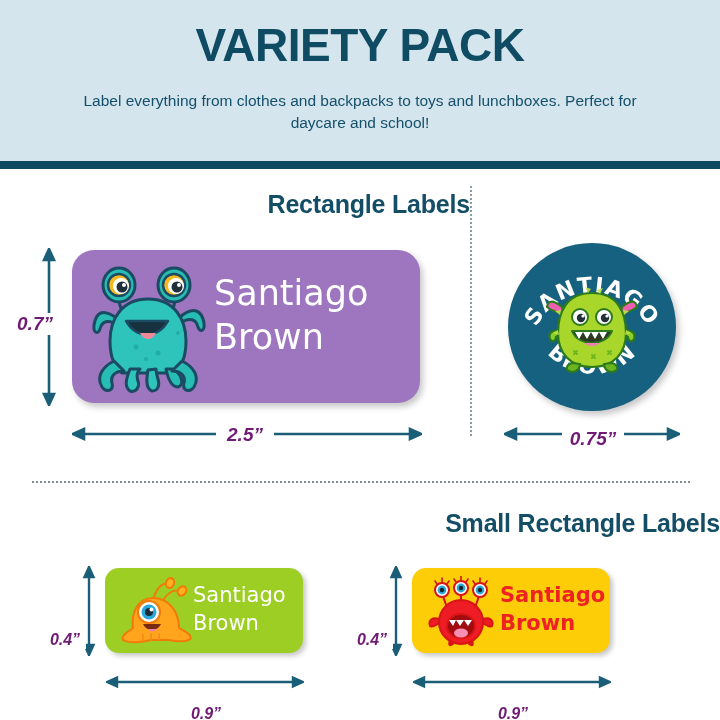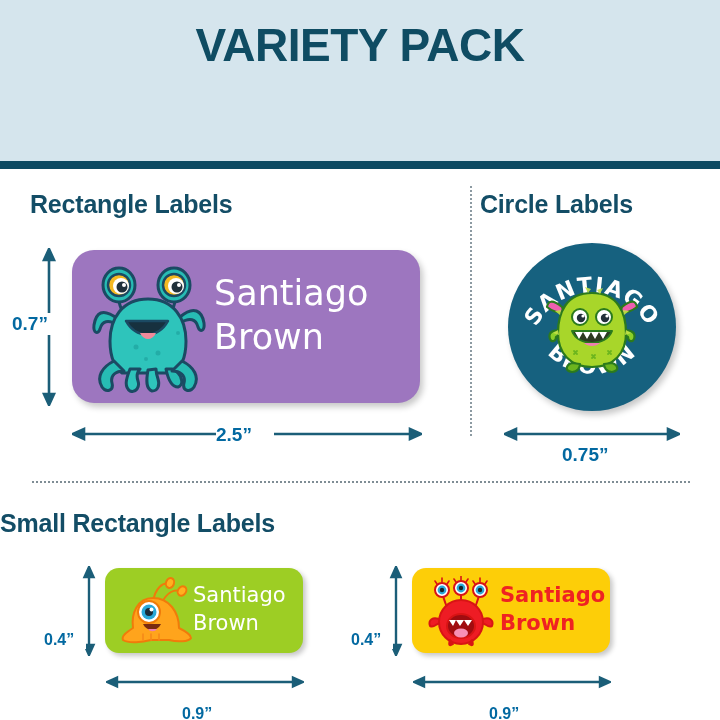--- a/index.html
+++ b/index.html
@@ -39,21 +39,21 @@
     position:absolute;left:0;top:161px;width:720px;height:8px;
     background:#0d4a62;
   }
 
   
   .sec-title{
     position:absolute;
     font-size:25px;
     font-weight:bold;
     color:#134d66;
-    text-align:left;
+    text-align:right;
     letter-spacing:-0.2px;
   }
   #title-rect{left:30px;top:190px;width:440px;}
   #title-circ{left:480px;top:190px;width:230px;}
   #title-small{left:0px;top:509px;width:720px;}
 
   
   .v-divider{
     position:absolute;left:470px;top:186px;width:0;height:250px;
     border-left:2px dotted #8c9aa2;
@@ -106,41 +106,43 @@
     font-size:21px;line-height:1.35;
     font-family:"DejaVu Sans", sans-serif;
   }
   #name-green{color:#ffffff;}
   #name-yellow{color:#ef2222;font-weight:bold;}
   .small-name span{display:block;}
 
   
   .dim-text{
     position:absolute;
-    color:#0369a1;
+    color:#701a75;
     font-weight:bold;
     font-size:19px;
     background:#ffffff;
+    text-align:center;
+    font-style:italic;
   }
   .dim-text.small{font-size:16px;margin-top:32px;}
   .arrow-svg{position:absolute;}
   svg{display:block;}
 </style>
 </head>
 <body>
 
 <div id="page">
 
   <div class="header">
     <div class="header-title">VARIETY PACK</div>
+    <div class="header-sub">Label everything from clothes and backpacks to toys and lunchboxes. Perfect for daycare and school!</div>
   </div>
   <div class="header-rule"></div>
 
   <div class="sec-title" id="title-rect">Rectangle Labels</div>
-  <div class="sec-title" id="title-circ">Circle Labels</div>
 
   <div class="v-divider"></div>
 
   <div class="label-rect">
 
     <svg class="monster" width="120" height="130" viewBox="0 0 120 130" style="position:absolute;left:16px;top:13px;">
       <g stroke="#1b4a63" stroke-width="3" stroke-linecap="round" stroke-linejoin="round">
 
         <path d="M30 56 C14 44 8 50 6 62 C5 70 10 72 12 66 C14 58 20 56 30 62 Z" fill="#27bcb4"></path>
         <path d="M92 54 C106 42 114 48 116 60 C117 68 112 70 110 64 C108 56 102 54 92 60 Z" fill="#27bcb4"></path>
@@ -258,21 +260,21 @@
     </svg>
   </div>
 
   <svg class="arrow-svg" style="left:504px;top:425px;" width="176" height="18">
     <g stroke="#1b5e78" stroke-width="2.6" fill="#1b5e78">
       <line x1="10" y1="9" x2="166" y2="9"></line>
       <polygon points="1,9 12,4 12,14"></polygon>
       <polygon points="175,9 164,4 164,14"></polygon>
     </g>
   </svg>
-  <div class="dim-text" style="left:562px;top:444px;width:62px;">0.75”</div>
+  <div class="dim-text" style="left:562px;top:428px;width:62px;">0.75”</div>
 
   <div class="h-divider"></div>
 
   <div class="sec-title" id="title-small">Small Rectangle Labels</div>
 
   <div class="label-small" id="label-green">
     <svg width="78" height="72" viewBox="0 0 78 72" style="position:absolute;left:12px;top:8px;">
       <g stroke="#f07b0a" stroke-width="2" stroke-linejoin="round" stroke-linecap="round">
 
         <path d="M36 26 C38 12 46 6 52 8" fill="none"></path>

